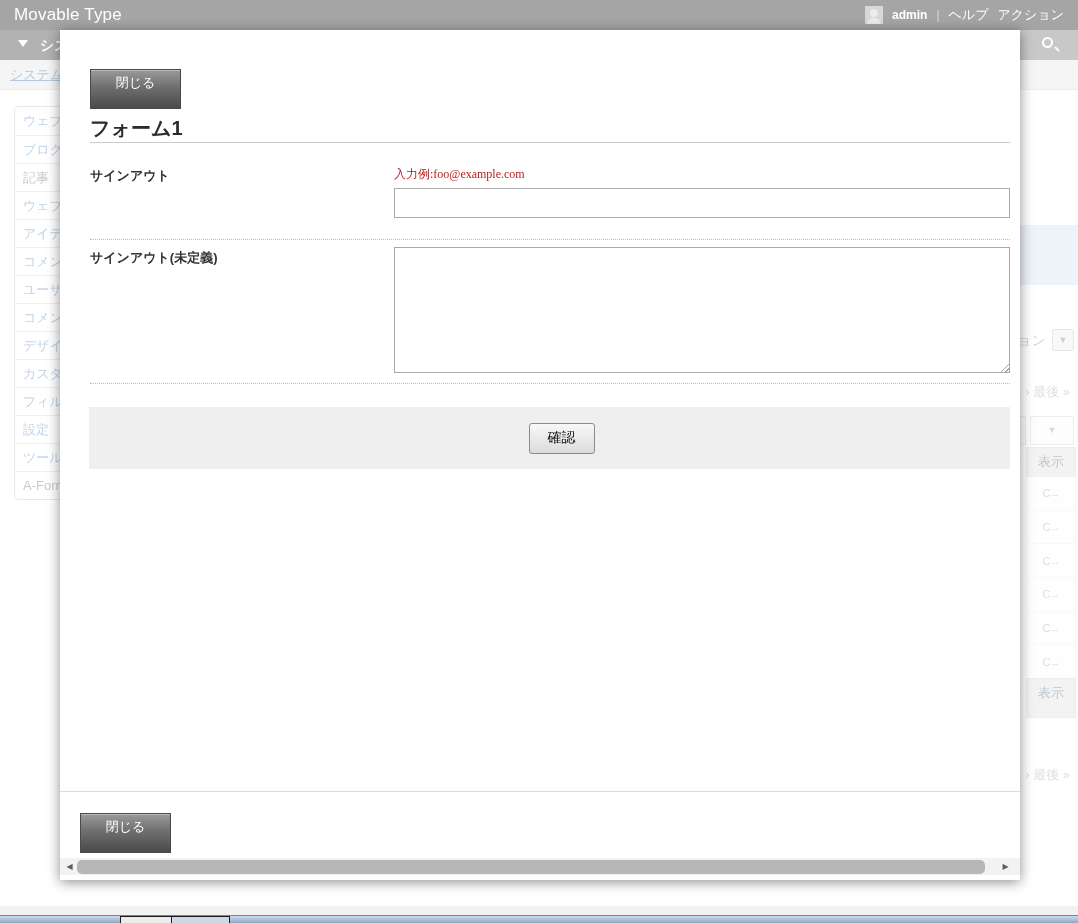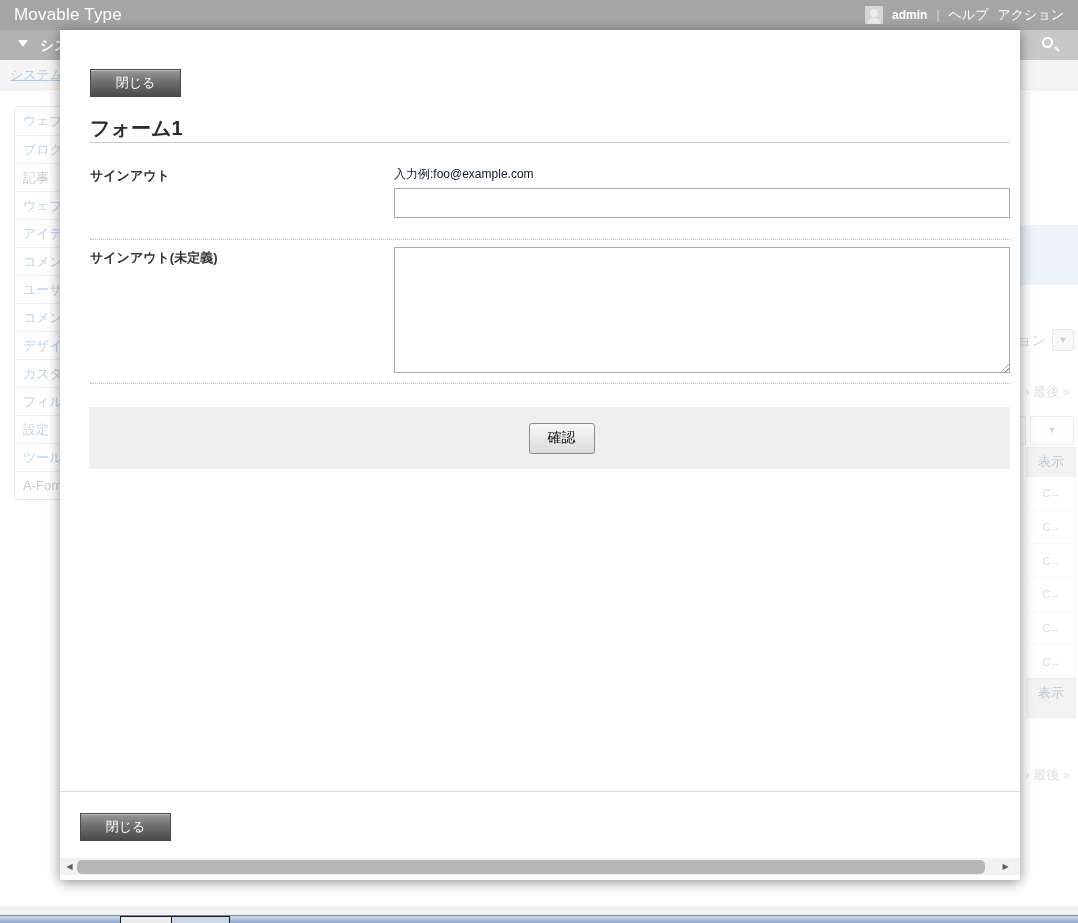--- a/index.html
+++ b/index.html
@@ -54,28 +54,28 @@
   .view-row { flex:1; display:flex; align-items:center; justify-content:center; font-size:11px; color:#a9a9a9; letter-spacing:-1px; border-top:1px solid #f0f0f0; }
   .view-row:first-child { border-top:none; }
 
   .status-strip { left:0; top:906px; width:1078px; height:9px; background:#dedede; }
 
   
   .overlay { position:absolute; inset:0; z-index:2; background:rgba(255,255,255,.60); }
 
   
   .modal { position:absolute; left:60px; top:30px; width:960px; height:850px; background:#fff; z-index:3; box-shadow:0 2px 12px rgba(0,0,0,.45); }
-  .btn-dark { position:absolute; width:91px; height:28px; line-height:26px; text-align:center; color:#fff; font-size:13px; border:1px solid #4a4a4a; background:linear-gradient(#9a9a9a,#6f6f6f 45%,#4a4a4a); box-shadow:inset 0 1px 0 rgba(255,255,255,.35); cursor:pointer; }
+  .btn-dark { position:absolute; width:91px; height:40px; line-height:26px; text-align:center; color:#fff; font-size:13px; border:1px solid #4a4a4a; background:linear-gradient(#9a9a9a,#6f6f6f 45%,#4a4a4a); box-shadow:inset 0 1px 0 rgba(255,255,255,.35); cursor:pointer; }
   .btn-close-top { left:30px; top:39px; }
   .btn-close-bottom { left:20px; top:783px; }
   .m-title { left:30px; top:85px; font-size:20px; font-weight:bold; color:#2b2b2b; }
   .m-title-rule { left:30px; top:112px; width:920px; border-top:1px solid #cccccc; }
   .f-label { left:30px; font-size:13px; font-weight:bold; color:#333; }
   .f1-label { top:137px; } .f2-label { top:219px; }
-  .f1-hint { left:334px; top:136px; font-size:12px; color:#0f172a; }
+  .f1-hint { left:334px; top:136px; font-size:12px; color:#b91c1c;font-family:Liberation Serif, serif; }
   .f1-input { left:334px; top:158px; width:616px; height:30px; border:1px solid #a9a9a9; background:#fff; font-size:13px; padding:0 6px; }
   .dots { left:30px; width:920px; border-top:1px dotted #bbbbbb; }
   .dots1 { top:209px; } .dots2 { top:353px; }
   .f2-textarea { left:334px; top:217px; width:616px; height:126px; border:1px solid #a9a9a9; background:#fff; font-size:13px; padding:4px 6px; resize:both; }
   .grip { left:938px; top:331px; width:11px; height:11px; background:repeating-linear-gradient(-45deg,#ffffff 0 2px,#aaaaaa 2px 3px); clip-path:polygon(100% 0,100% 100%,0 100%); }
   .actions-bar { left:29px; top:377px; width:921px; height:62px; background:#efefef; display:flex; align-items:center; justify-content:center;padding-left:24px; }
   .btn-confirm { width:66px; height:31px; border:1px solid #8a8a8a; border-radius:3px; background:linear-gradient(#f8f8f8,#dcdcdc); font-size:14px; color:#111; font-family:inherit; cursor:pointer; }
   .footer-rule { left:0; top:761px; width:960px; border-top:1px solid #dcdcdc; }
   .m-scrollbar { left:0; top:828px; width:960px; height:17px; background:#f2f2f2; }
   .sb-arrow { top:829px; width:15px; height:15px; text-align:center; line-height:15px; font-size:8px; color:#5f5f5f; cursor:pointer; }

